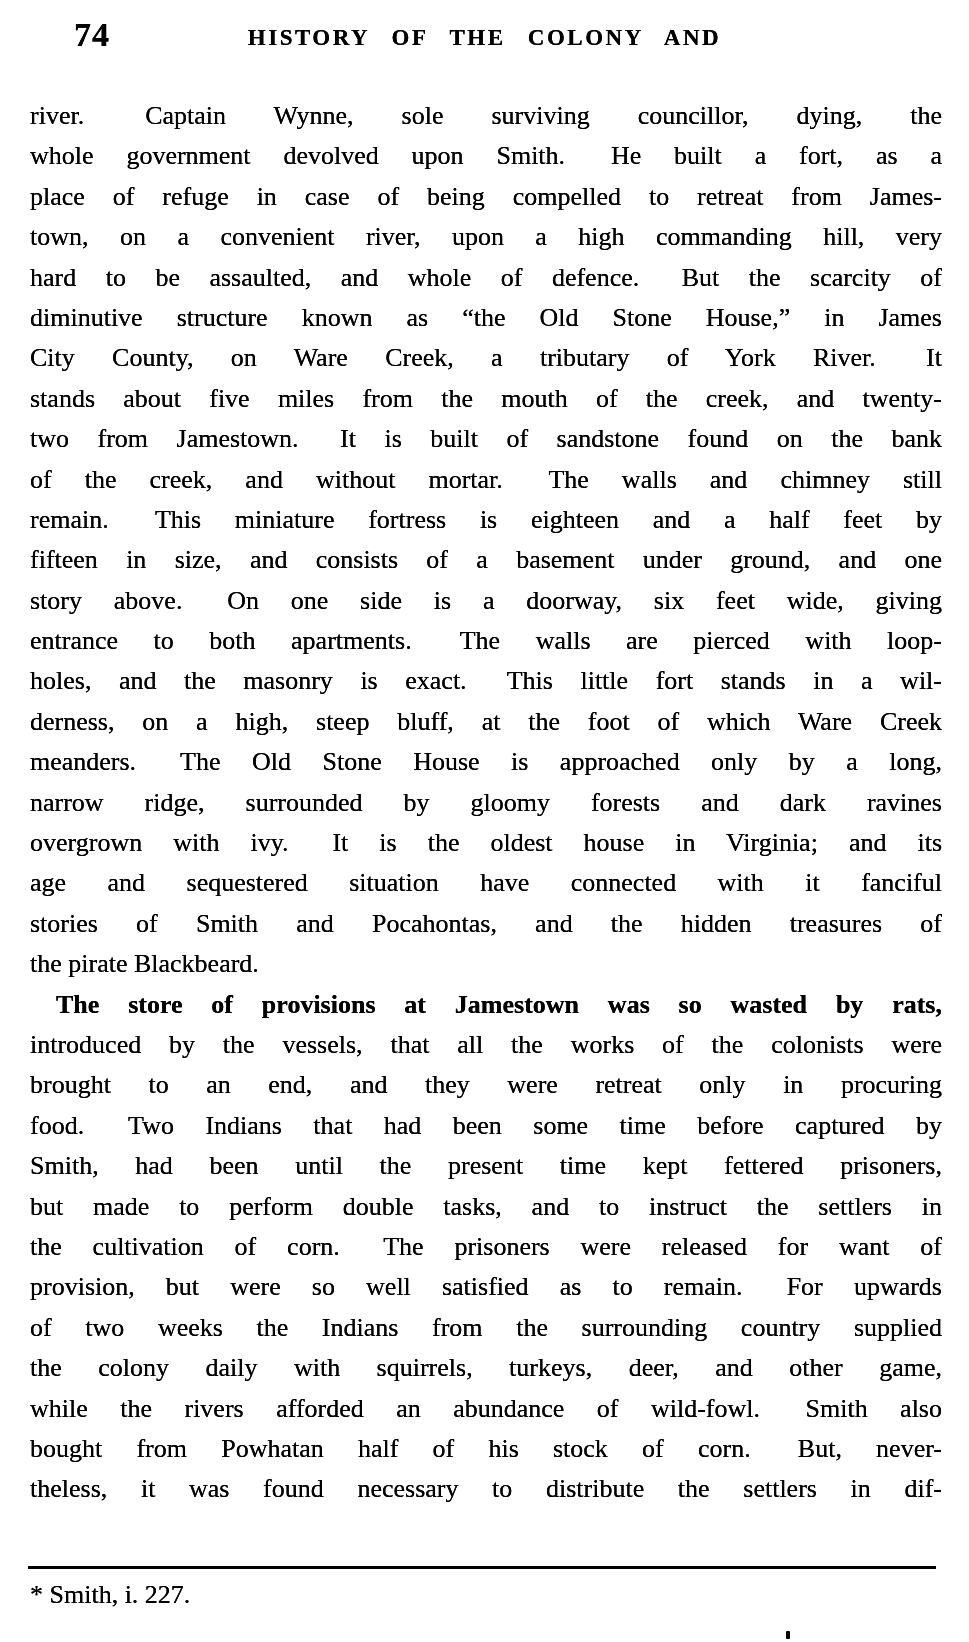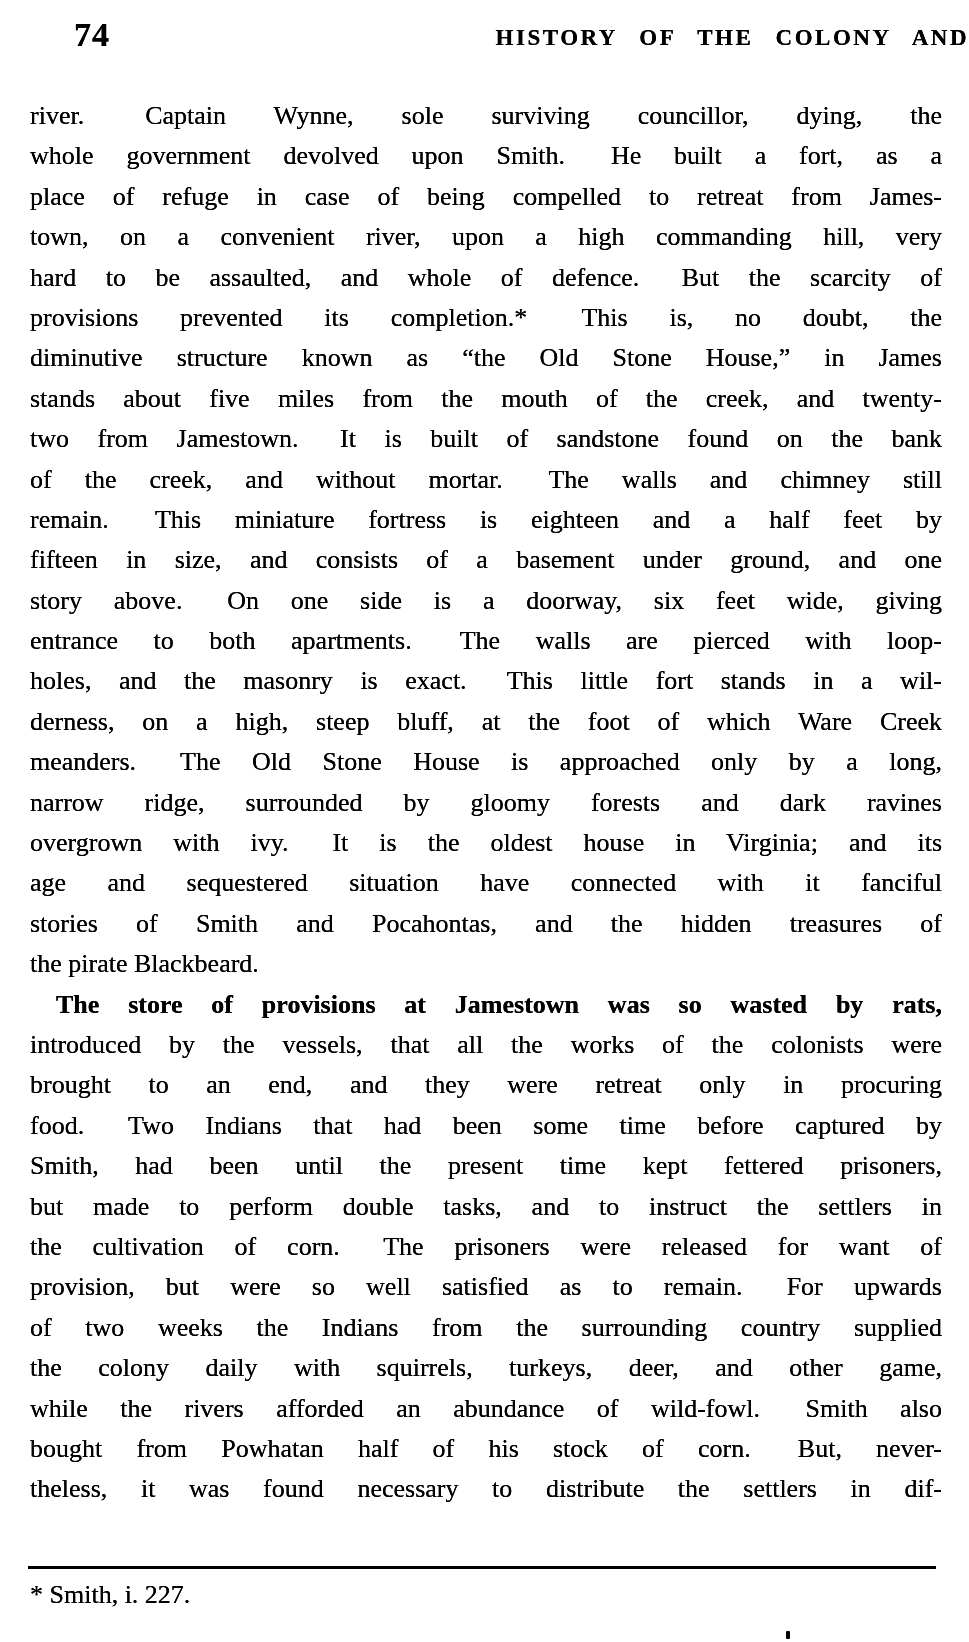--- a/index.html
+++ b/index.html
@@ -24,21 +24,21 @@
     font-weight: bold;
     letter-spacing: 1px;
     text-shadow: 0 0 0.6px #000;
     margin-left: 42px;
   }
   .running-header {
     position: absolute;
     left: 0;
     top: 25px;
     width: 100%;
-    text-align: right;
+    text-align: center;
     font-size: 23px;
     letter-spacing: 2.5px;
     word-spacing: 14px;
     font-weight: bold;
     text-shadow: 0 0 0.4px #000;
   }
   .body-text {
     position: absolute;
     left: 30px;
     top: 96px;
@@ -95,22 +95,22 @@
   <div class="page-number">74</div>
 
   <div class="running-header">HISTORY OF THE COLONY AND</div>
 
   <div class="body-text">
       <div class="line">river.  Captain Wynne, sole surviving councillor, dying, the</div>
       <div class="line">whole government devolved upon Smith.  He built a fort, as a</div>
       <div class="line">place of refuge in case of being compelled to retreat from James-</div>
       <div class="line">town, on a convenient river, upon a high commanding hill, very</div>
       <div class="line">hard to be assaulted, and whole of defence.  But the scarcity of</div>
-      <div class="line">provisions prevented its completion.*  This is, no doubt, the</div>
       <div class="line">diminutive structure known as “the Old Stone House,” in James</div>
+      <div class="line">City County, on Ware Creek, a tributary of York River.  It</div>
       <div class="line">stands about five miles from the mouth of the creek, and twenty-</div>
       <div class="line">two from Jamestown.  It is built of sandstone found on the bank</div>
       <div class="line">of the creek, and without mortar.  The walls and chimney still</div>
       <div class="line">remain.  This miniature fortress is eighteen and a half feet by</div>
       <div class="line">fifteen in size, and consists of a basement under ground, and one</div>
       <div class="line">story above.  On one side is a doorway, six feet wide, giving</div>
       <div class="line">entrance to both apartments.  The walls are pierced with loop-</div>
       <div class="line">holes, and the masonry is exact.  This little fort stands in a wil-</div>
       <div class="line">derness, on a high, steep bluff, at the foot of which Ware Creek</div>
       <div class="line">meanders.  The Old Stone House is approached only by a long,</div>

